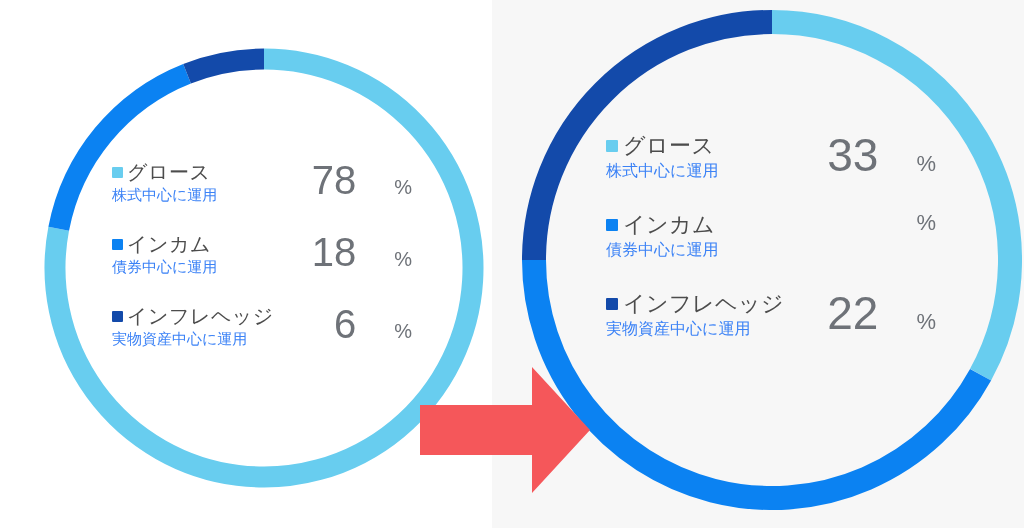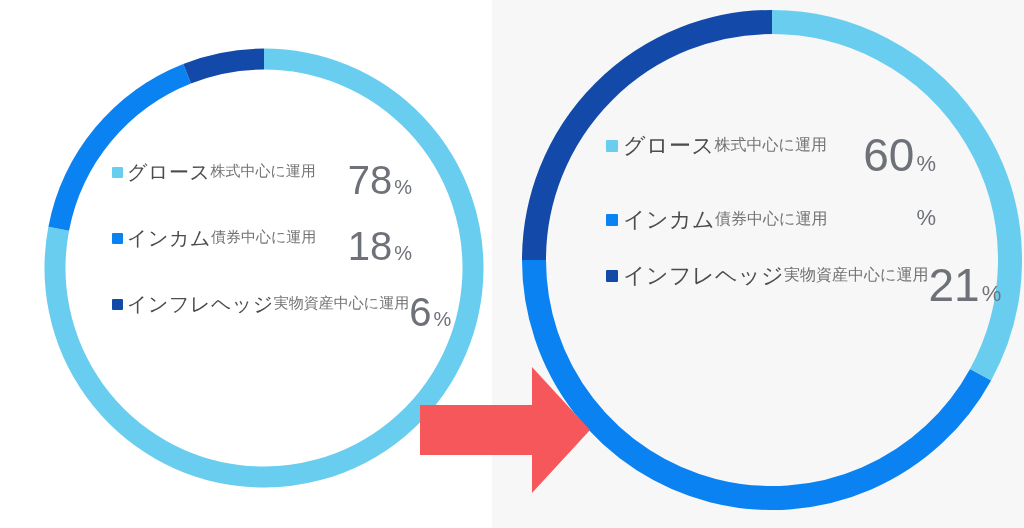--- a/index.html
+++ b/index.html
@@ -31,45 +31,46 @@
   .legend {
     position: absolute;
     display: flex;
     flex-direction: column;
   }
   .legend-row {
     display: flex;
     align-items: flex-start;
     justify-content: space-between;
   }
-  .legend-left { display: flex; flex-direction: row; }
+  .legend-left { display: flex; flex-direction: column; }
   .legend-title-line {
     display: flex;
     align-items: center;
     white-space: nowrap;
   }
   .swatch {
     display: inline-block;
     flex: 0 0 auto;
     border-radius: 1px;
   }
   .legend-title {
     color: #4c4c4c;
     letter-spacing: 0.5px;
   }
   .legend-sub {
-    color: #737373;
+    color: #3b82f6;
     white-space: nowrap;
   }
   .legend-value {
     display: flex;
     align-items: baseline;
     color: #6e7278;
     font-weight: 300;
     white-space: nowrap;
+    gap: 36px;
   }
   .legend-value .num { font-weight: 300; }
   .legend-value .pct { font-weight: 300; }
 
   
   .legend-before { left: 112px; top: 160px; width: 300px; }
   .legend-before .legend-row { margin-bottom: 26px; }
   .legend-before .legend-row:last-child { margin-bottom: 0; }
   .legend-before .swatch { width: 11px; height: 11px; margin-right: 4px; }
   .legend-before .legend-title { font-size: 20px; line-height: 24px; }
@@ -173,21 +174,21 @@
 
     <div class="legend-row">
       <div class="legend-left">
         <div class="legend-title-line">
           <span class="swatch" style="background:#68cdef"></span>
           <span class="legend-title">グロース</span>
         </div>
         <span class="legend-sub">株式中心に運用</span>
       </div>
       <div class="legend-value">
-        <span class="num">60</span>
+        <span class="num">33</span>
         <span class="pct">%</span>
       </div>
     </div>
 
     <div class="legend-row">
       <div class="legend-left">
         <div class="legend-title-line">
           <span class="swatch" style="background:#0b82f2"></span>
           <span class="legend-title">インカム</span>
         </div>
@@ -200,21 +201,21 @@
 
     <div class="legend-row">
       <div class="legend-left">
         <div class="legend-title-line">
           <span class="swatch" style="background:#134aaa"></span>
           <span class="legend-title">インフレヘッジ</span>
         </div>
         <span class="legend-sub">実物資産中心に運用</span>
       </div>
       <div class="legend-value">
-        <span class="num">21</span>
+        <span class="num">22</span>
         <span class="pct">%</span>
       </div>
     </div>
 
   </div>
 
   <svg class="arrow" viewBox="0 0 170 134">
     <polygon id="arrow-shape" points="0,42 112,42 112,4 170,67 112,130 112,92 0,92" fill="#f5575a"></polygon>
   </svg>
 

